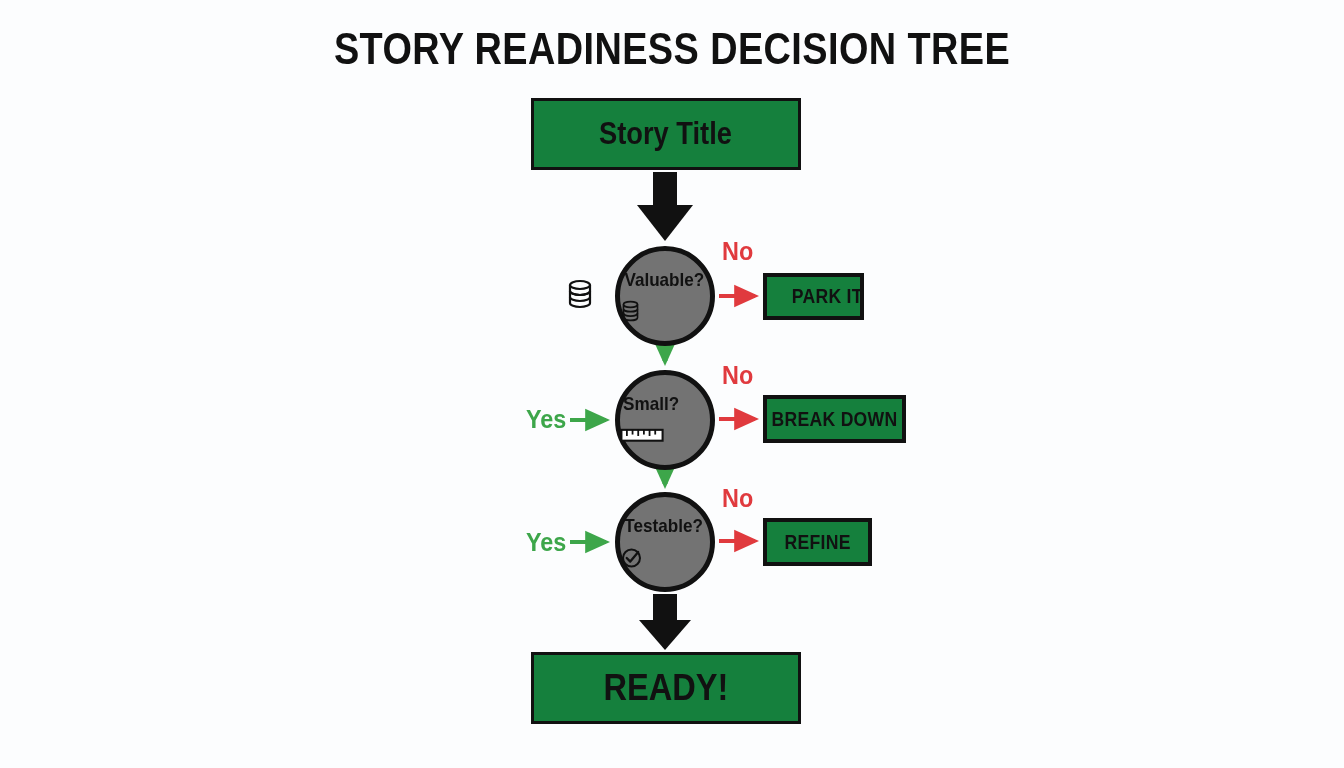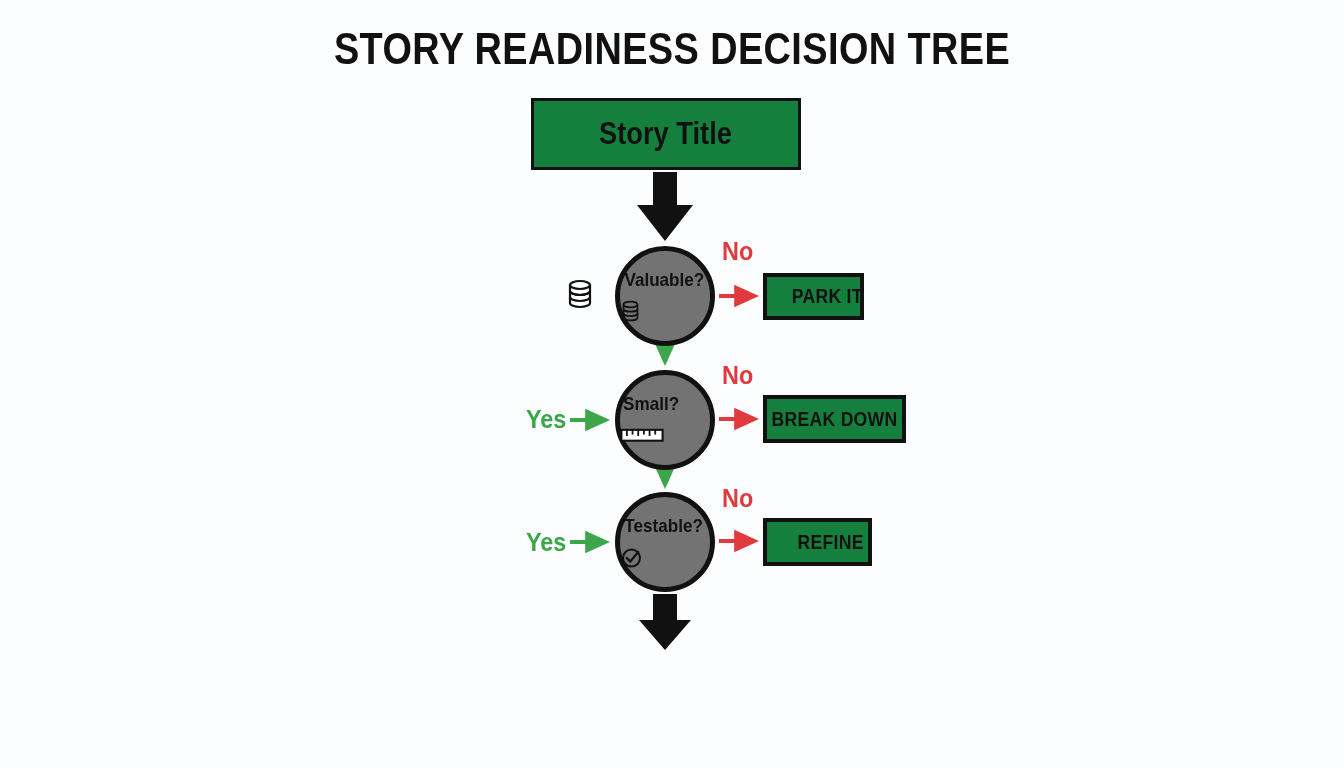--- a/index.html
+++ b/index.html
@@ -73,21 +73,21 @@
     font-size: 37px;
     border-width: 3px;
   }
   .box-out {
     font-size: 20px;
     border-width: 4px;
     letter-spacing: 0.3px;
   }
   .box-park    { left: 763px; top: 273px; width: 101px; height: 47px; padding-left: 27px; }
   .box-break   { left: 763px; top: 395px; width: 143px; height: 48px; }
-  .box-refine  { left: 763px; top: 518px; width: 109px; height: 48px; justify-content: flex-end; }
+  .box-refine  { left: 763px; top: 518px; width: 109px; height: 48px; }
 
   
   .circle {
     position: absolute;
     box-sizing: border-box;
     width: 100px;
     height: 100px;
     border: 5px solid #111111;
     border-radius: 50%;
     background: #737373;
@@ -260,20 +260,23 @@
   </div>
 
   <div class="box box-out box-break">
     <span class="box-label">BREAK DOWN</span>
   </div>
 
   <div class="box box-out box-refine">
     <span class="box-label">REFINE</span>
   </div>
 
+  <div class="box box-ready">
+    <span class="box-label">READY!</span>
+  </div>
 
   <div class="lbl lbl-no no1">No</div>
   <div class="lbl lbl-no no2">No</div>
   <div class="lbl lbl-no no3">No</div>
 
   <div class="lbl lbl-yes yes1">Yes</div>
   <div class="lbl lbl-yes yes2">Yes</div>
 
 </div>
 

